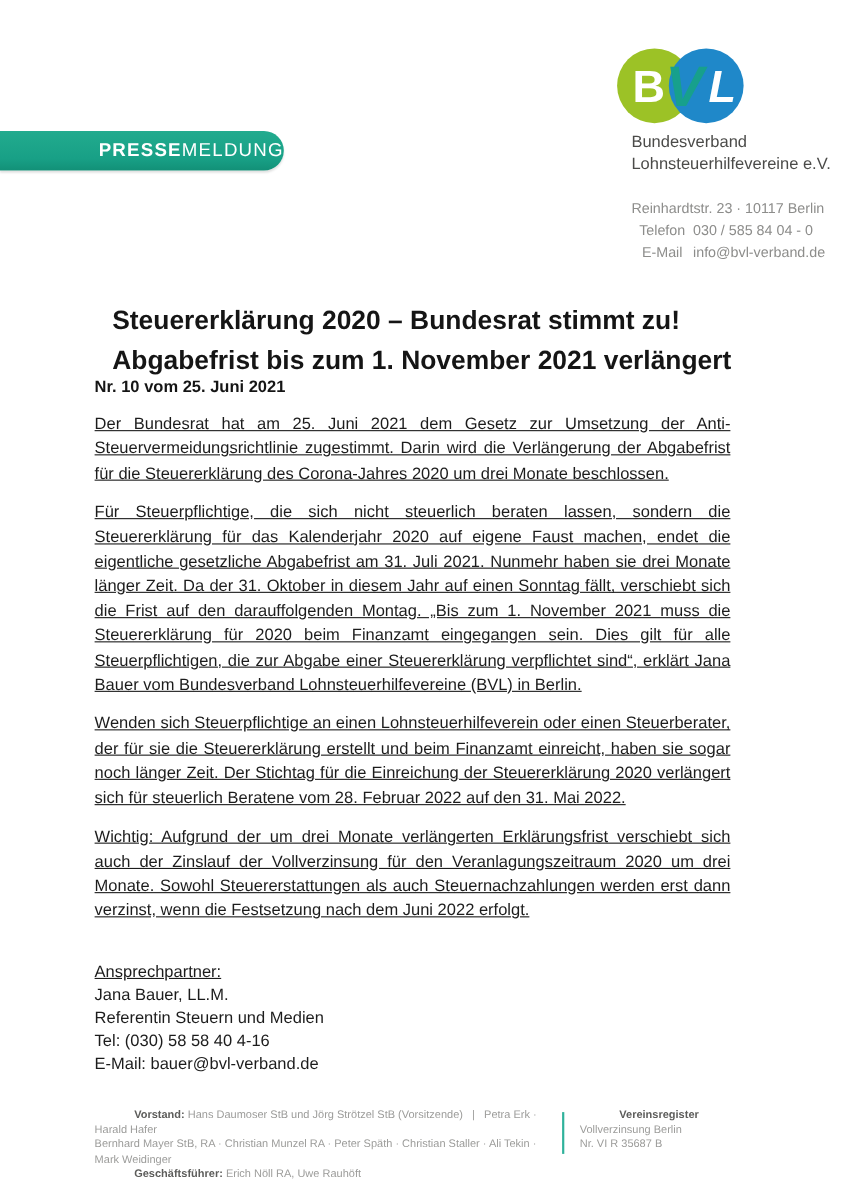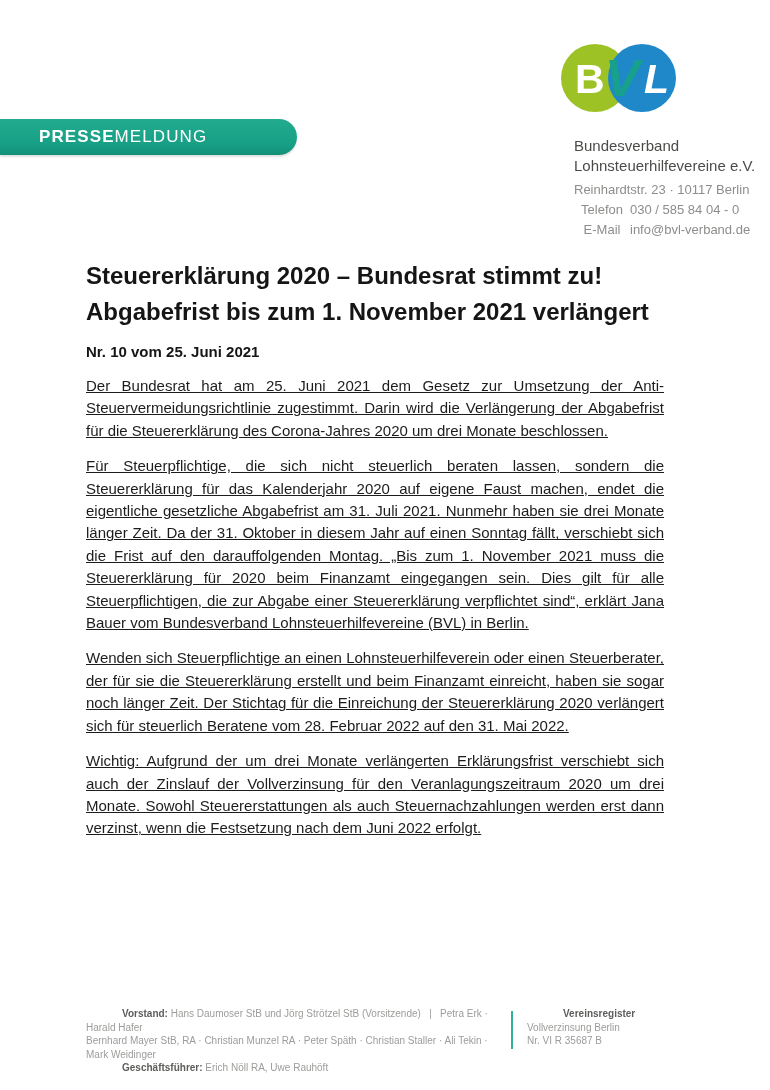--- a/index.html
+++ b/index.html
@@ -11,32 +11,31 @@
     font-family:"Liberation Sans", sans-serif;
     overflow:hidden;
   }
 
   
   .banner {
     position:absolute; left:0; top:119px;
     width:258px; height:36px;
     background:linear-gradient(180deg,#22ab8e 0%,#18a086 70%,#129077 100%);
     border-radius:0 18px 18px 0;
-    display:flex; align-items:center; justify-content:flex-start;
+    display:flex; align-items:center; justify-content:flex-end;
     color:#ffffff; font-size:17px; letter-spacing:1.1px;
     box-shadow:0 2px 2px rgba(0,0,0,0.12);
-    padding-left:39px;
   }
   .banner .b-bold { font-weight:700; }
   .banner .b-reg  { font-weight:400; }
 
   
   .logo { position:absolute; left:558px; top:30px; width:124px; height:88px; }
   .org-name {
-    position:absolute; left:574px; top:136px;
+    position:absolute; left:574px; top:120px;
     font-size:15px; line-height:20px; color:#4b4b49;
   }
   .org-address {
     position:absolute; left:574px; top:180px;
     font-size:13px; line-height:20px; color:#8d8d8b;
   }
   .org-address .row { display:flex;text-align:center; }
   .org-address .lbl { width:56px; flex:0 0 56px; }
 
   
@@ -108,34 +107,41 @@
     <div class="row">
       <span class="lbl">Telefon</span>
       <span>030 / 585 84 04 - 0</span>
     </div>
     <div class="row">
       <span class="lbl">E-Mail</span>
       <span>info@bvl-verband.de</span>
     </div>
   </div>
 
-  <h1 class="headline" style="margin:0">
+  <h1 class="headline" style="margin:16px">
     <div>Steuererklärung 2020 – Bundesrat stimmt zu!</div>
     <div>Abgabefrist bis zum 1. November 2021 verlängert</div>
   </h1>
 
   <div class="dateline">Nr. 10 vom 25. Juni 2021</div>
 
   <div class="bodytext">
     <p>Der Bundesrat hat am 25. Juni 2021 dem Gesetz zur Umsetzung der Anti-Steuervermei­dungsrichtlinie zugestimmt. Darin wird die Verlängerung der Abgabefrist für die Steuererklä­rung des Corona-Jahres 2020 um drei Monate beschlossen.</p>
     <p>Für Steuerpflichtige, die sich nicht steuerlich beraten lassen, sondern die Steuererklärung für das Kalenderjahr 2020 auf eigene Faust machen, endet die eigentliche gesetzliche Ab­gabefrist am 31. Juli 2021. Nunmehr haben sie drei Monate länger Zeit. Da der 31. Oktober in diesem Jahr auf einen Sonntag fällt, verschiebt sich die Frist auf den darauffolgenden Montag. „Bis zum 1. November 2021 muss die Steuererklärung für 2020 beim Finanzamt eingegangen sein. Dies gilt für alle Steuerpflichtigen, die zur Abgabe einer Steuererklärung verpflichtet sind“, erklärt Jana Bauer vom Bundesverband Lohnsteuerhilfevereine (BVL) in Berlin.</p>
     <p>Wenden sich Steuerpflichtige an einen Lohnsteuerhilfeverein oder einen Steuerberater, der für sie die Steuererklärung erstellt und beim Finanzamt einreicht, haben sie sogar noch län­ger Zeit. Der Stichtag für die Einreichung der Steuererklärung 2020 verlängert sich für steu­erlich Beratene vom 28. Februar 2022 auf den 31. Mai 2022.</p>
     <p>Wichtig: Aufgrund der um drei Monate verlängerten Erklärungsfrist verschiebt sich auch der Zinslauf der Vollverzinsung für den Veranlagungszeitraum 2020 um drei Monate. Sowohl Steuererstattungen als auch Steuernachzahlungen werden erst dann verzinst, wenn die Festsetzung nach dem Juni 2022 erfolgt.</p>
   </div>
 
+  <div class="contact">
+    <div class="heading">Ansprechpartner:</div>
+    <div>Jana Bauer, LL.M.</div>
+    <div>Referentin Steuern und Medien</div>
+    <div>Tel: (030) 58 58 40 4-16</div>
+    <div>E-Mail: bauer@bvl-verband.de</div>
+  </div>
 
   <div class="footer-left">
     <div><span class="flabel">Vorstand:</span><span> Hans Daumoser StB und Jörg Strötzel StB (Vorsitzende)&nbsp;&nbsp;&nbsp;|&nbsp;&nbsp;&nbsp;Petra Erk · Harald Hafer</span></div>
     <div>Bernhard Mayer StB, RA · Christian Munzel RA · Peter Späth · Christian Staller · Ali Tekin · Mark Weidinger</div>
     <div><span class="flabel">Geschäftsführer:</span><span> Erich Nöll RA, Uwe Rauhöft</span></div>
   </div>
 
   <div class="footer-divider"></div>
 
   <div class="footer-right">

